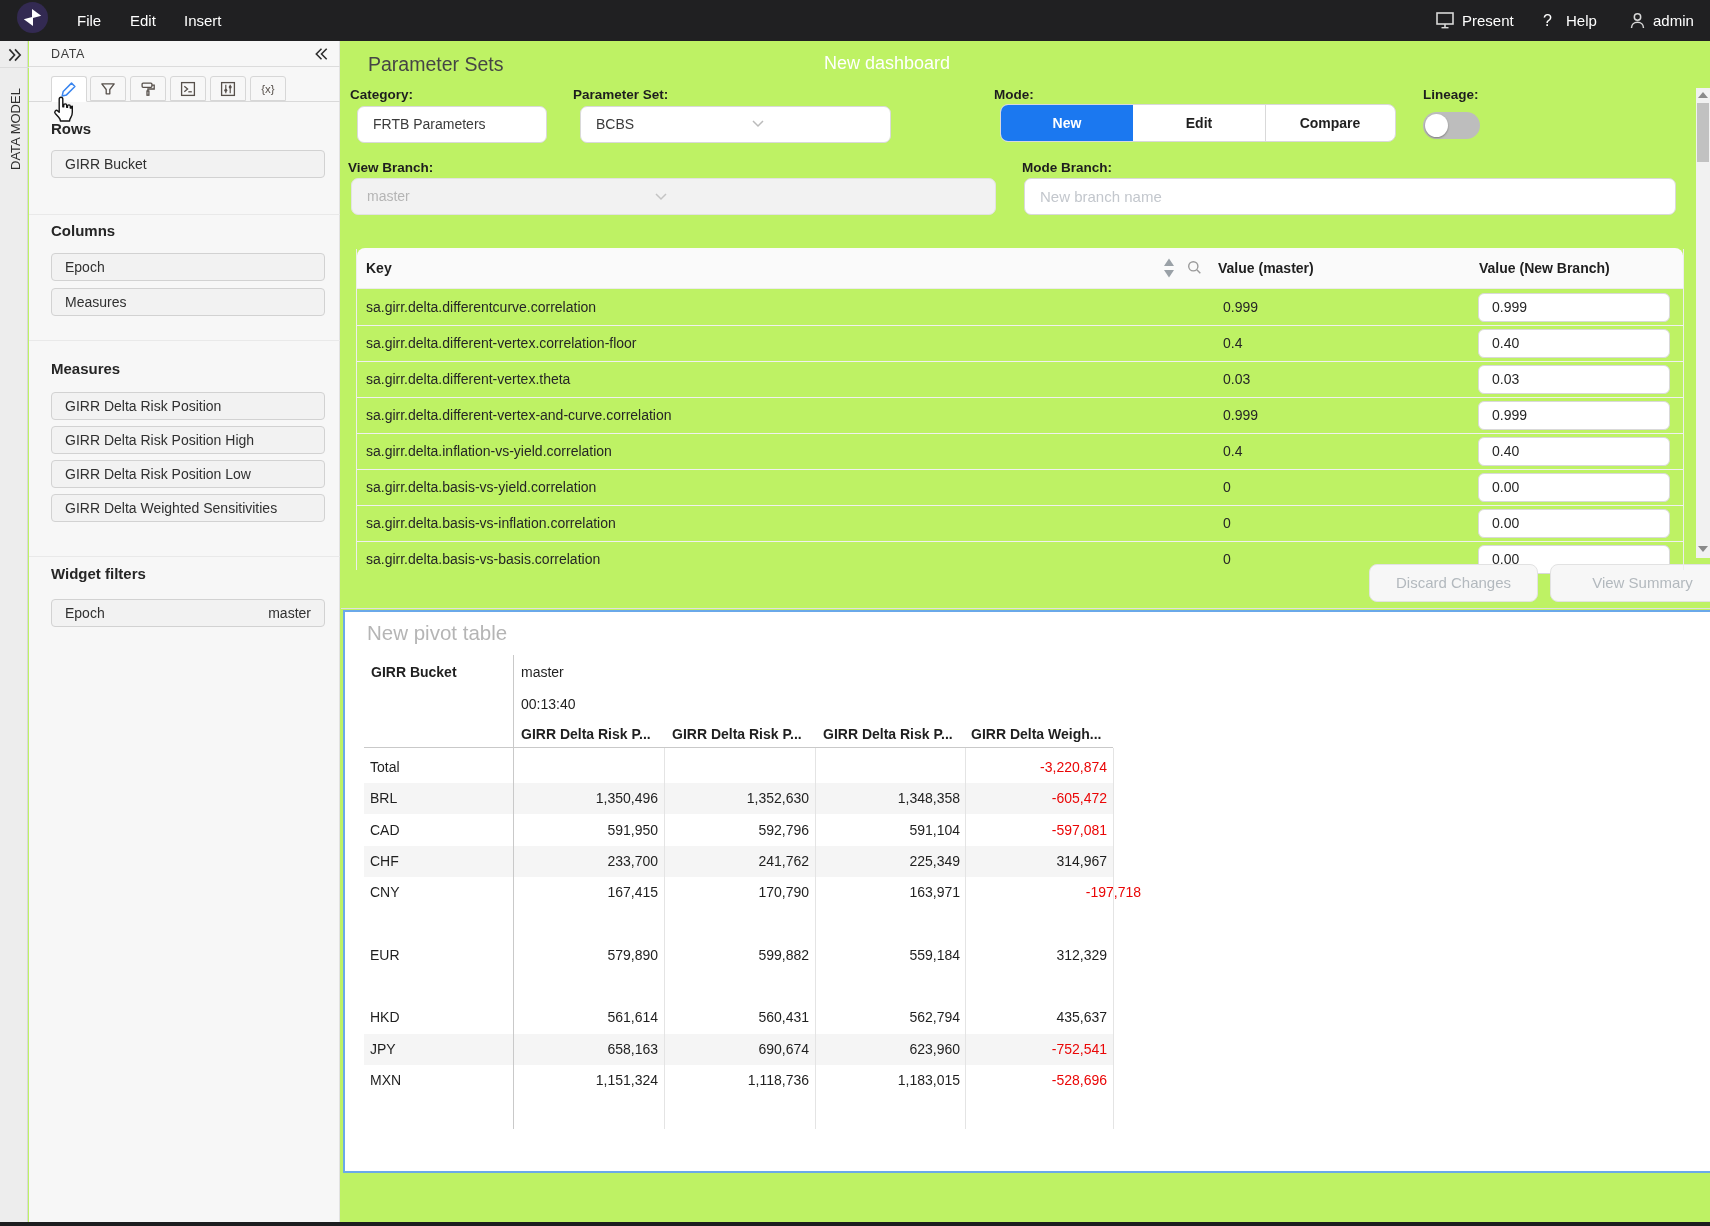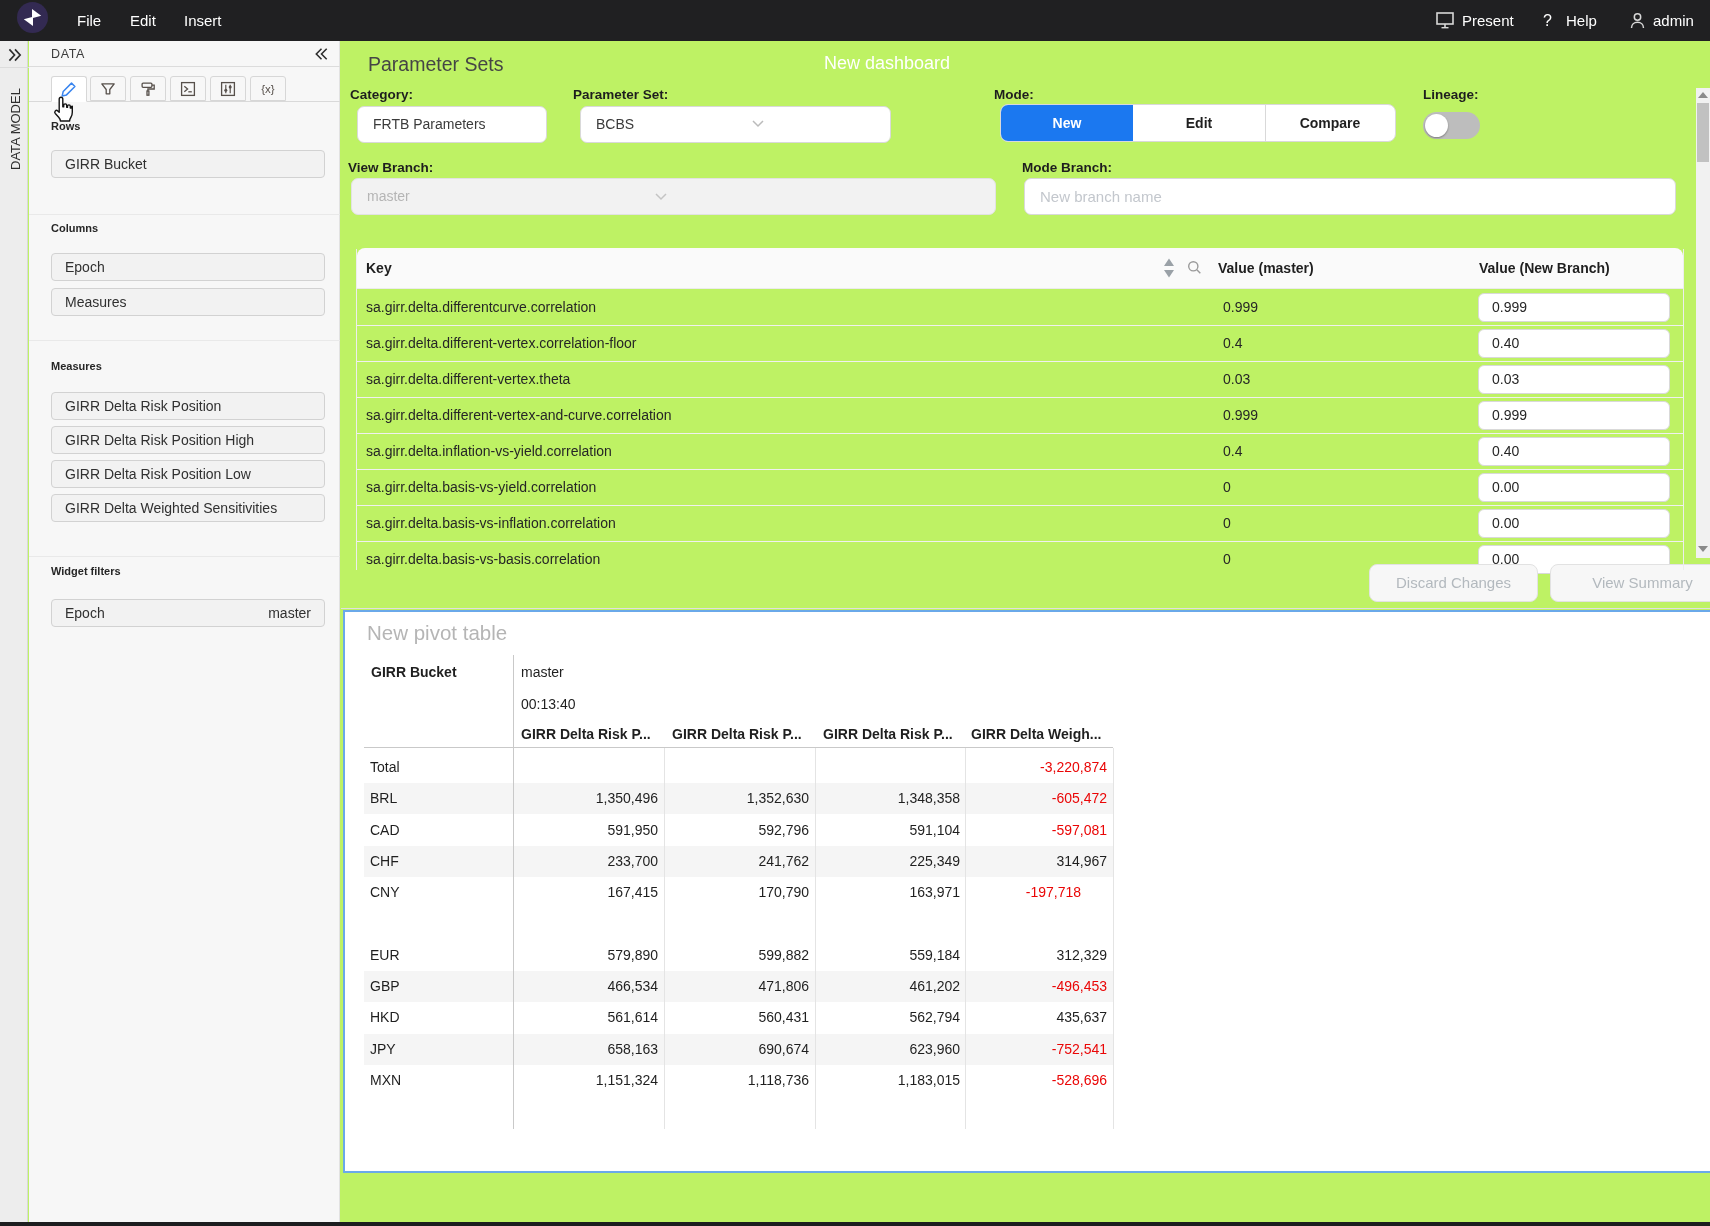--- a/index.html
+++ b/index.html
@@ -18,21 +18,21 @@
   .vtext { position:absolute; left:8px; top:129px; transform:rotate(-90deg); transform-origin:0 0; font-size:13px; color:#2e2e2e; white-space:nowrap; }
 
   
   .tools { position:absolute; left:29px; top:41px; width:311px; height:1185px; background:#f7f7f7; border-right:1px solid #e2e2e2; }
   .tools-hdr { position:absolute; left:0; top:0; width:311px; height:26px; border-bottom:1px solid #dcdcdc; }
   .tools-hdr .t { position:absolute; left:22px; top:6px; font-size:12.5px; letter-spacing:0.6px; color:#3c3c3c; }
   .tab { position:absolute; top:35px; width:36px; height:25px; background:#f7f7f7; border:1px solid #d7d7d7; border-radius:3px 3px 0 0; }
   .tab.active { background:#fff; border-bottom:1px solid #fff; height:26px; }
   .tab svg { position:absolute; left:50%; top:50%; transform:translate(-50%,-50%); }
   .tabrow-line { position:absolute; left:0; top:60px; width:311px; border-bottom:1px solid #d9d9d9; }
-  .sec-label { position:absolute; left:22px; font-size:11px; font-weight:bold; color:#262626; }
+  .sec-label { position:absolute; left:22px; font-size:15px; font-weight:bold; color:#262626; }
   .chip { position:absolute; left:22px; width:274px; height:28px; background:#f2f2f2; border:1px solid #d2d2d2; border-radius:4px; font-size:14px; color:#303030; line-height:26px; padding-left:13px; }
   .divider { position:absolute; left:0; width:311px; border-top:1px solid #e9e9e9; }
 
   
   .ps-title { position:absolute; left:368px; top:53px; font-size:19.5px; color:#454545; }
   .flabel { position:absolute; font-size:13.5px; font-weight:bold; color:#1e1e1e; }
   .input { position:absolute; height:37px; background:#fff; border:1px solid #d9d9d9; border-radius:7px; font-size:14px; color:#3b3b3b; line-height:35px; padding-left:15px; }
   .input.disabled { background:#f2f2f2; border-color:#e2e2e2; color:#b5b5b5; }
   .chev-dn { position:absolute; width:12px; height:8px; }
   .seg { position:absolute; left:1000px; top:104px; width:396px; height:38px; border:1px solid #d9d9d9; border-radius:8px; background:#fff; }
@@ -325,36 +325,29 @@
         <span class="cell num" style="left:154px;width:140px">233,700</span>
         <span class="cell num" style="left:305px;width:140px">241,762</span>
         <span class="cell num" style="left:456px;width:140px">225,349</span>
         <span class="cell num" style="left:601px;width:142px">314,967</span>
       </div>
     <div class="pv-row" style="top:265px;left:19px;width:749px">
         <span class="cell" style="left:6px">CNY</span>
         <span class="cell num" style="left:154px;width:140px">167,415</span>
         <span class="cell num" style="left:305px;width:140px">170,790</span>
         <span class="cell num" style="left:456px;width:140px">163,971</span>
-        <span class="cell num neg" style="left:575px;width:142px">-197,718</span>
+        <span class="cell num neg" style="left:635px;width:142px">-197,718</span>
       </div>
     <div class="pv-row" style="top:328px;left:19px;width:749px">
         <span class="cell" style="left:6px">EUR</span>
         <span class="cell num" style="left:154px;width:140px">579,890</span>
         <span class="cell num" style="left:305px;width:140px">599,882</span>
         <span class="cell num" style="left:456px;width:140px">559,184</span>
         <span class="cell num" style="left:601px;width:142px">312,329</span>
       </div>
-    <div class="pv-row alt" style="top:359px;left:19px;width:749px">
-        <span class="cell" style="left:6px">GBP</span>
-        <span class="cell num" style="left:154px;width:140px">466,534</span>
-        <span class="cell num" style="left:305px;width:140px">471,806</span>
-        <span class="cell num" style="left:456px;width:140px">461,202</span>
-        <span class="cell num neg" style="left:601px;width:142px">-496,453</span>
-      </div>
     <div class="pv-row" style="top:390px;left:19px;width:749px">
         <span class="cell" style="left:6px">HKD</span>
         <span class="cell num" style="left:154px;width:140px">561,614</span>
         <span class="cell num" style="left:305px;width:140px">560,431</span>
         <span class="cell num" style="left:456px;width:140px">562,794</span>
         <span class="cell num" style="left:601px;width:142px">435,637</span>
       </div>
     <div class="pv-row alt" style="top:422px;left:19px;width:749px">
         <span class="cell" style="left:6px">JPY</span>
         <span class="cell num" style="left:154px;width:140px">658,163</span>

